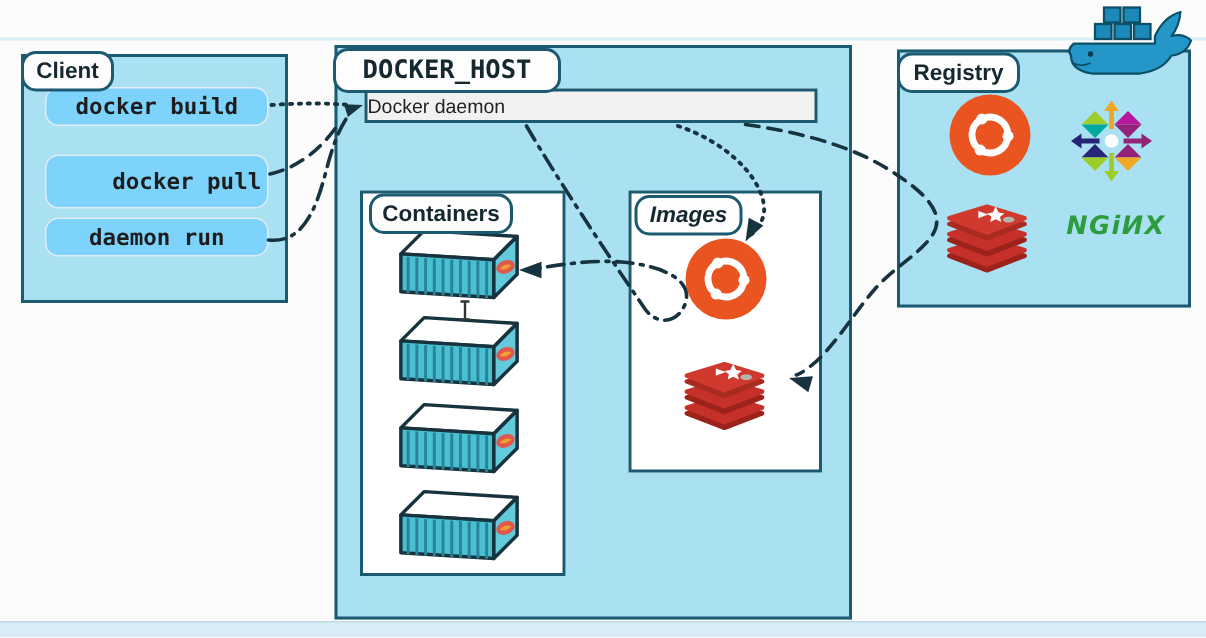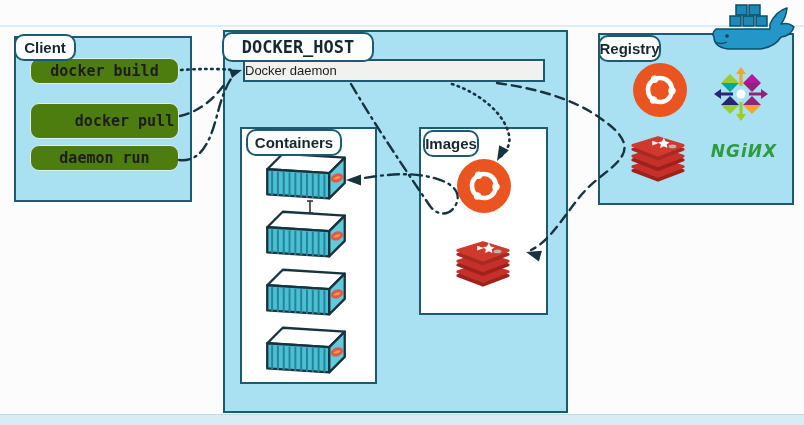--- a/index.html
+++ b/index.html
@@ -6,21 +6,21 @@
   #canvas{position:relative;width:804px;height:425px;background:#fcfcfc;overflow:hidden;
           font-family:"Liberation Sans",sans-serif;}
   .topline{position:absolute;left:0;top:25px;width:804px;height:2px;background:#cfeaf5;opacity:.8;}
   .bottombar{position:absolute;left:0;top:414px;width:804px;height:11px;background:#d9ecf5;border-top:1px solid #c2dae6;}
   .panel{position:absolute;background:#a9e0f2;border:2px solid #1b5a70;box-sizing:border-box;}
   .whitebox{position:absolute;background:#fff;border:2px solid #1b5a70;box-sizing:border-box;}
   .capsule{position:absolute;background:#fdfdfd;border:2px solid #1b5a70;border-radius:10px;
            display:flex;align-items:center;justify-content:center;
            font-weight:bold;font-size:15px;color:#152830;box-sizing:border-box;z-index:60;margin-top:16px;}
   .mono{font-family:"DejaVu Sans Mono",monospace;}
-  .pill{position:absolute;background:#4d7c0f;border:1px solid #e2edf1;border-radius:9px;
+  .pill{position:absolute;background:#7dd3fc;border:1px solid #e2edf1;border-radius:9px;
         display:flex;align-items:center;justify-content:center;
         font-family:"DejaVu Sans Mono",monospace;font-weight:bold;font-size:15px;color:#1d1d1d;
         box-sizing:border-box;z-index:20;}
   .daemon{position:absolute;background:#f1f1ef;border:2px solid #1b5a70;box-sizing:border-box;
           display:flex;align-items:center;justify-content:flex-start;font-size:13px;color:#222;z-index:20;}
   .icon{position:absolute;z-index:25;}
   .nginx{position:absolute;z-index:25;font-weight:bold;font-size:17px;letter-spacing:1px;color:#2d9c3f;
          font-family:"DejaVu Sans",sans-serif;font-style:italic;}
   #overlay{position:absolute;left:0;top:0;z-index:50;pointer-events:none;}
   svg{display:block;}
@@ -147,32 +147,32 @@
     </svg>
   <svg class="icon" style="left:304px;top:199px;" width="12" height="16" viewBox="0 0 12 16">
     <g stroke="#333" stroke-width="1.6">
         <line x1="6" y1="2" x2="6" y2="14"></line>
         <line x1="3" y1="2" x2="9" y2="2"></line>
         <line x1="3" y1="14" x2="9" y2="14"></line>
       </g>
   </svg>
 
   <div class="whitebox" style="left:419px;top:127px;width:129px;height:188px;"></div>
-  <div class="capsule" style="left:423px;top:114px;width:56px;height:27px;">
+  <div class="capsule" style="left:423px;top:114px;width:72px;height:27px;font-style:italic;">
     <span>Images</span>
   </div>
   <svg class="icon" style="left:456px;top:158px;" width="56" height="56" viewBox="0 0 56 56">
       <use href="#sym-ubuntu"></use>
     </svg>
   <svg class="icon" style="left:454px;top:238px;" width="58" height="52" viewBox="0 0 60 52">
       <use href="#sym-redis"></use>
     </svg>
 
   <div class="panel" style="left:598px;top:33px;width:196px;height:172px;"></div>
-  <div class="capsule" style="left:598px;top:19px;width:63px;height:27px;">
+  <div class="capsule" style="left:598px;top:19px;width:82px;height:27px;">
     <span>Registry</span>
   </div>
   <svg class="icon" style="left:632px;top:62px;" width="56" height="56" viewBox="0 0 56 56">
       <use href="#sym-ubuntu"></use>
     </svg>
   <svg class="icon" style="left:713px;top:66px;" width="56" height="56" viewBox="0 0 56 56">
       <use href="#sym-centos"></use>
     </svg>
   <svg class="icon" style="left:629px;top:133px;" width="58" height="52" viewBox="0 0 60 52">
       <use href="#sym-redis"></use>

